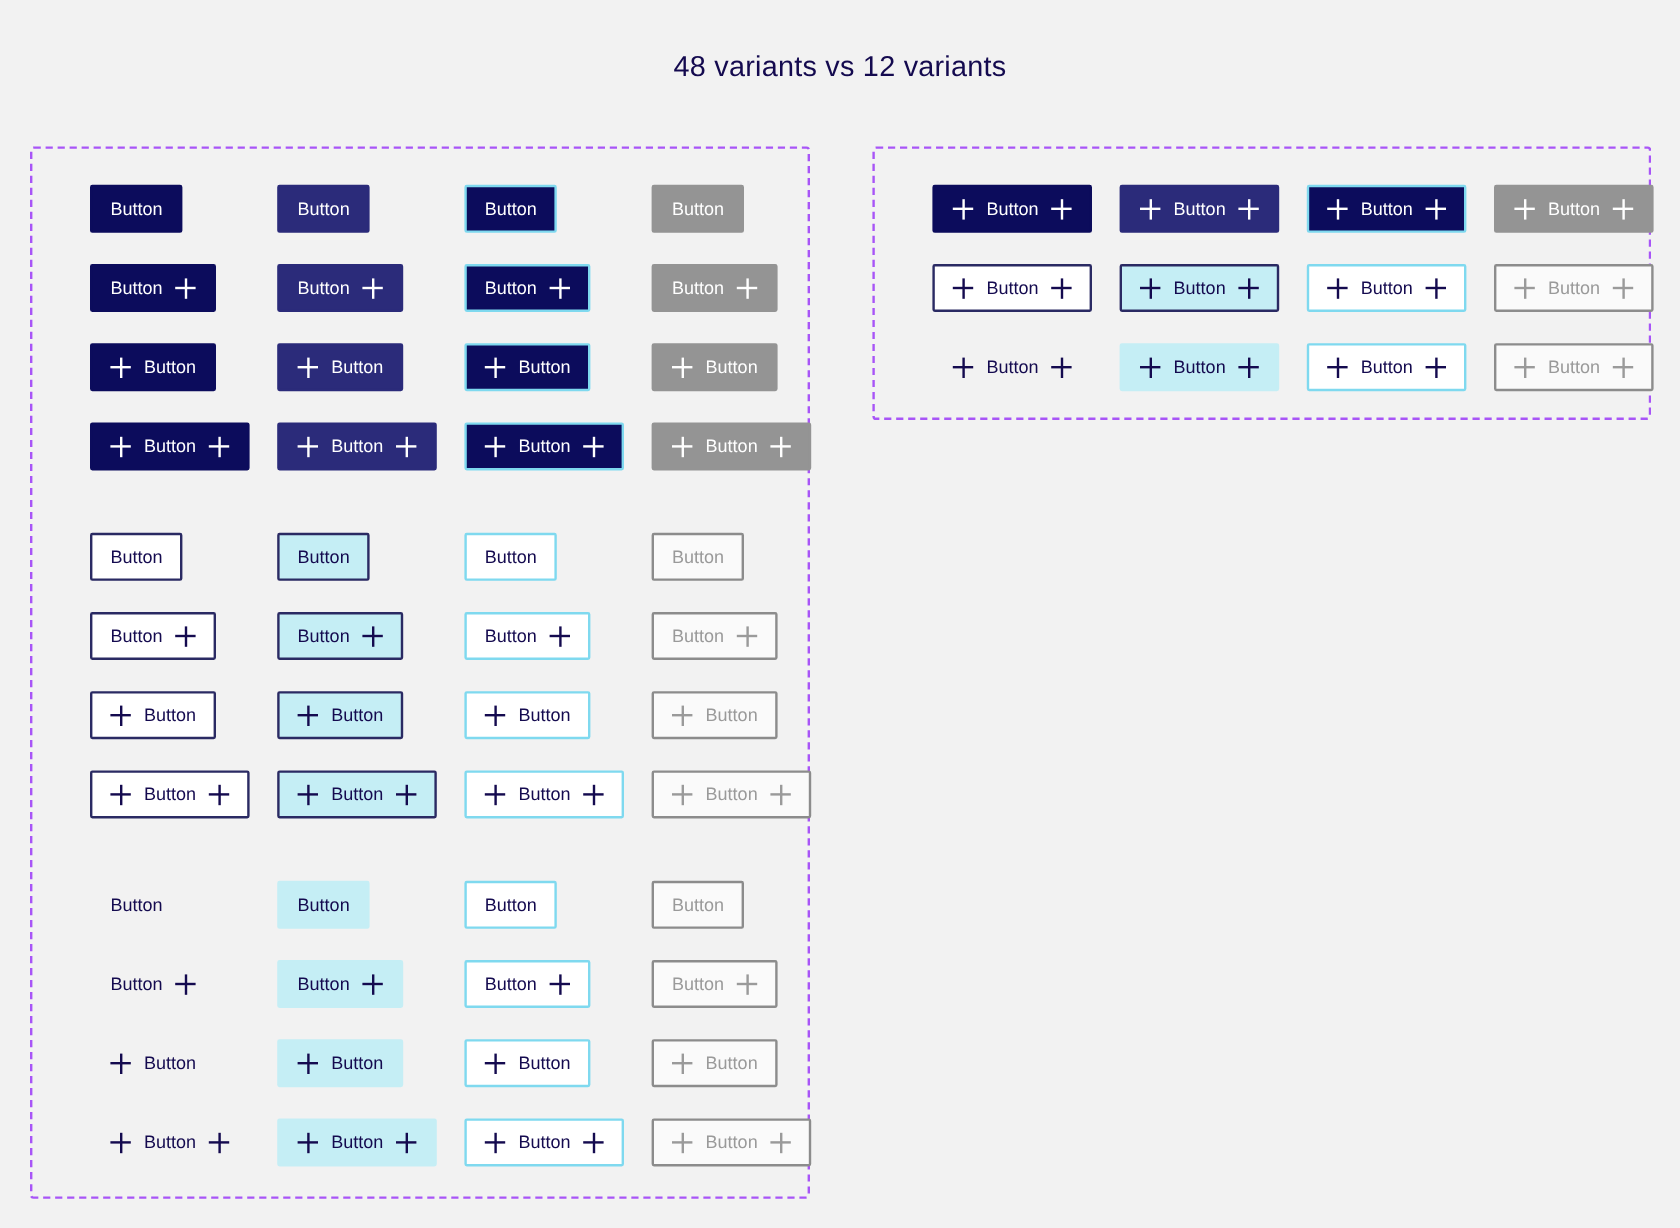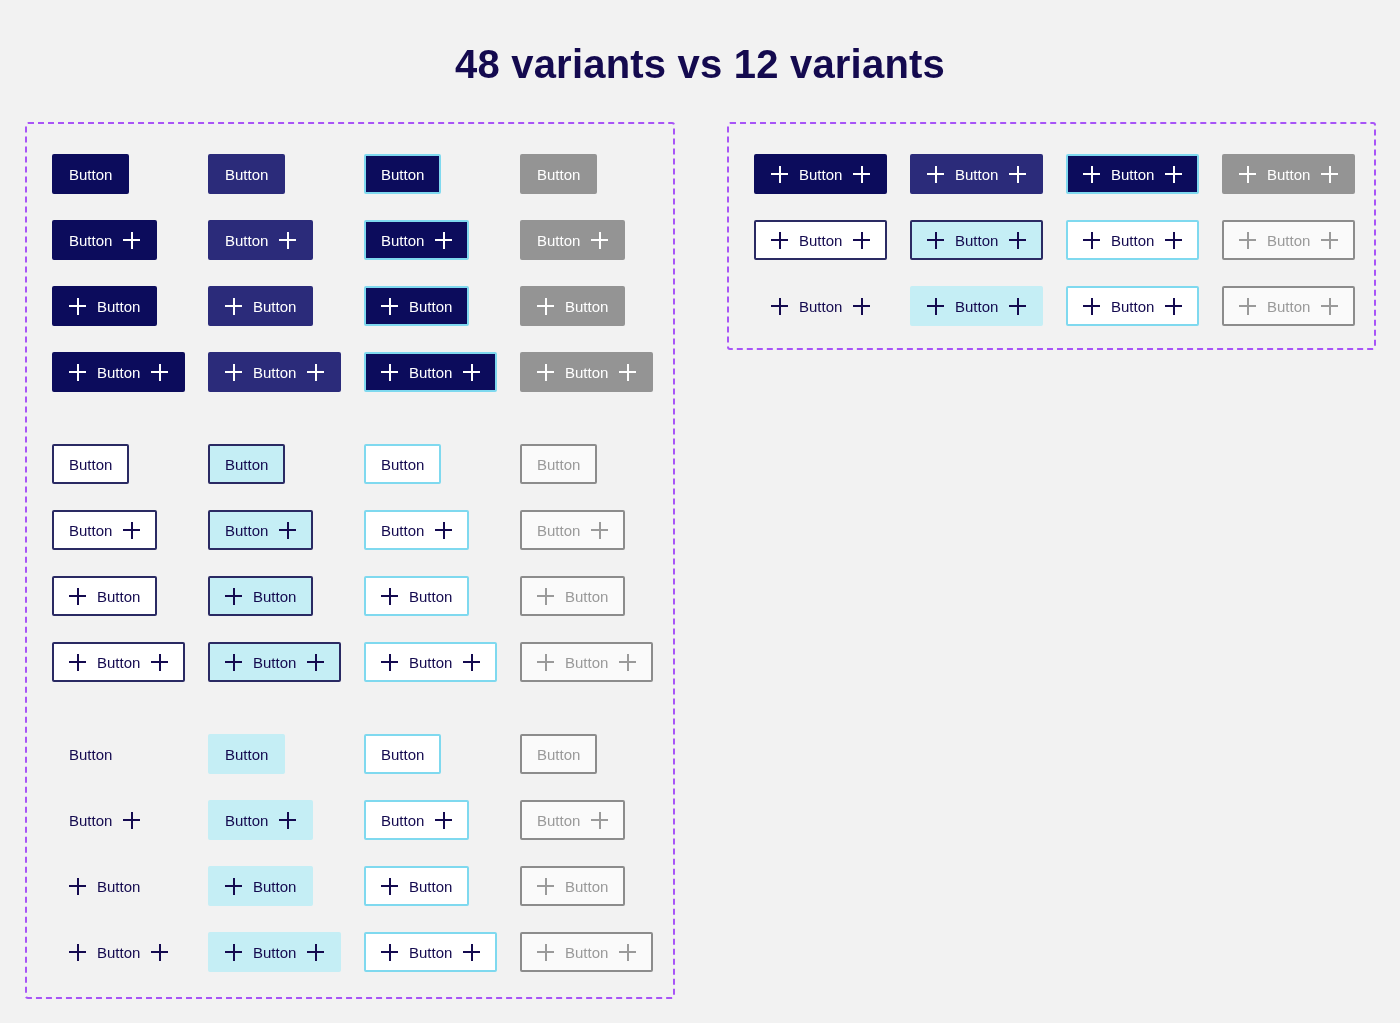--- a/index.html
+++ b/index.html
@@ -15,22 +15,22 @@
     width: 1400px; height: 1023px;
     background: #f2f2f2;
     overflow: hidden;
   }
 
   
   #page-title {
     position: absolute;
     top: 42px; left: 0; width: 1400px;
     text-align: center;
-    font-size: 40px;
-    font-weight: 700;
+    font-size: 24px;
+    font-weight: 400;
     letter-spacing: .2px;
     color: #140a4f;
   }
 
   
   .panel {
     position: absolute;
     border: 2px dashed #a855f7;
     border-radius: 3px;
     background: transparent;
@@ -41,20 +41,21 @@
   .grid {
     position: absolute;
     left: 0; top: 0; right: 0; bottom: 0;
   }
 
   
   .cell {
     position: absolute;
     display: flex;
     align-items: flex-start;
+    margin-left: 23px;
   }
   .btn {
     display: inline-flex;
     align-items: center;
     justify-content: center;
     gap: 11px;
     height: 40px;
     padding: 0 15px;
     font-size: 15px;
     font-weight: 500;

